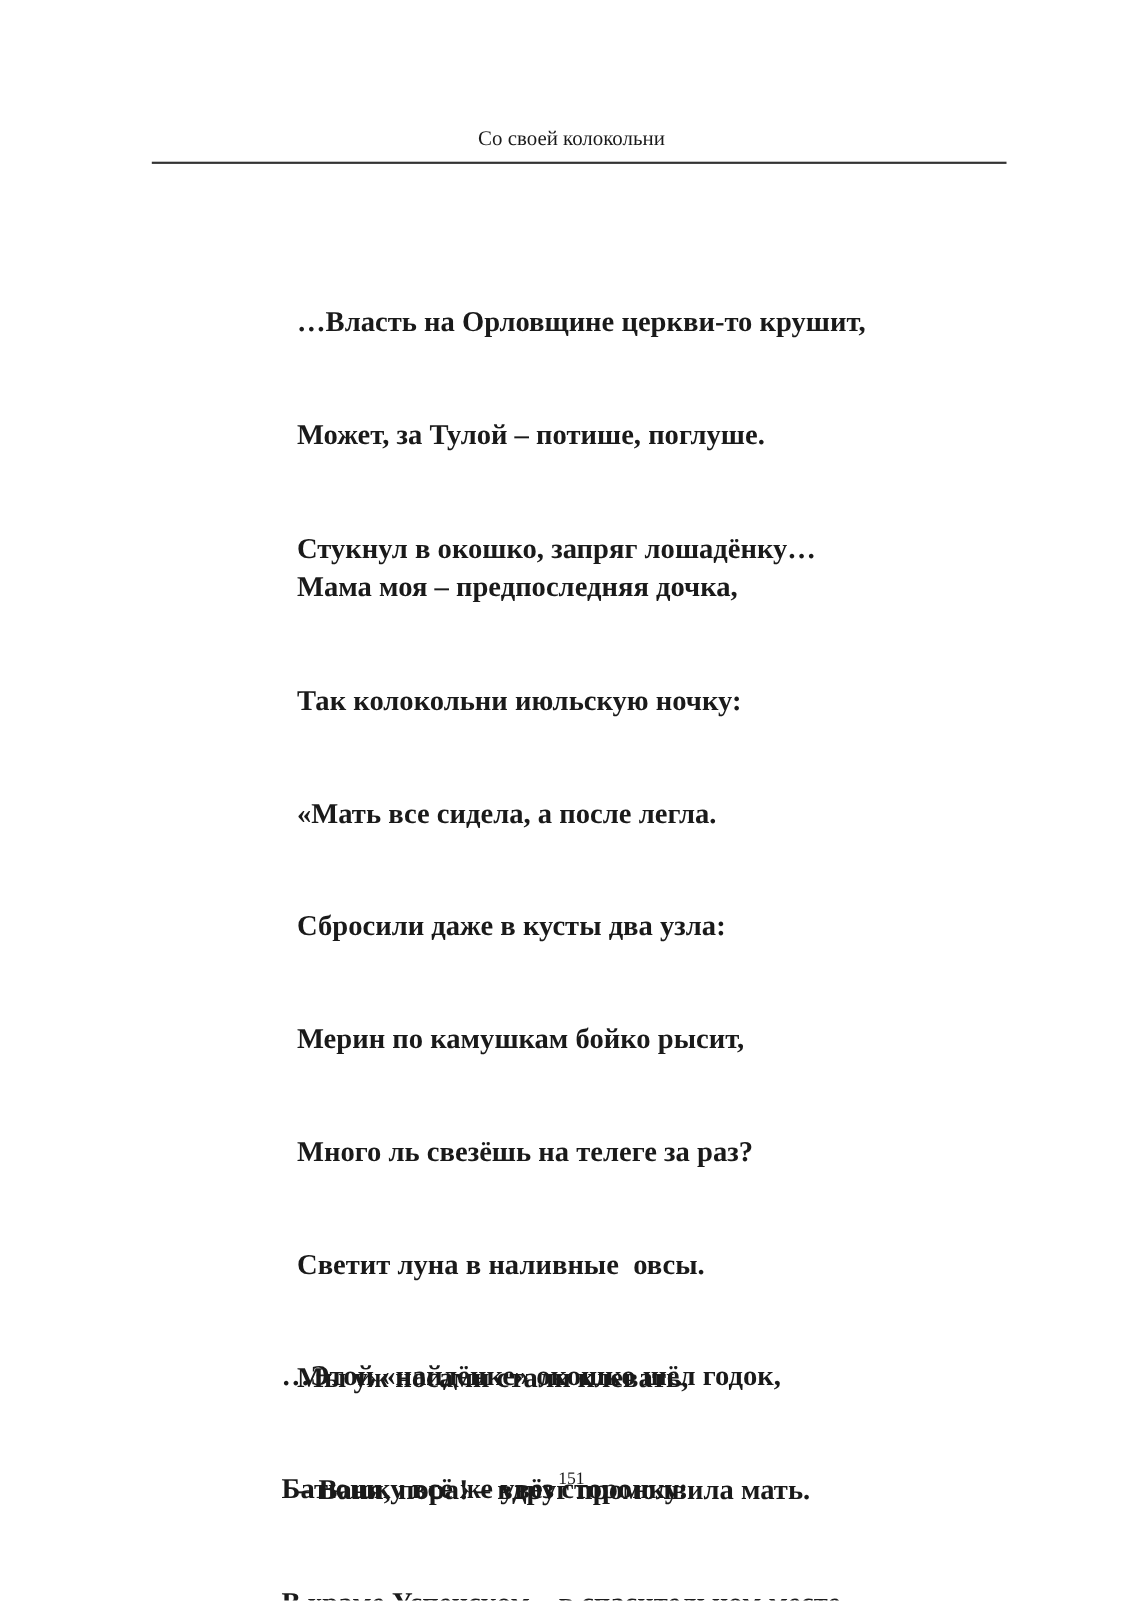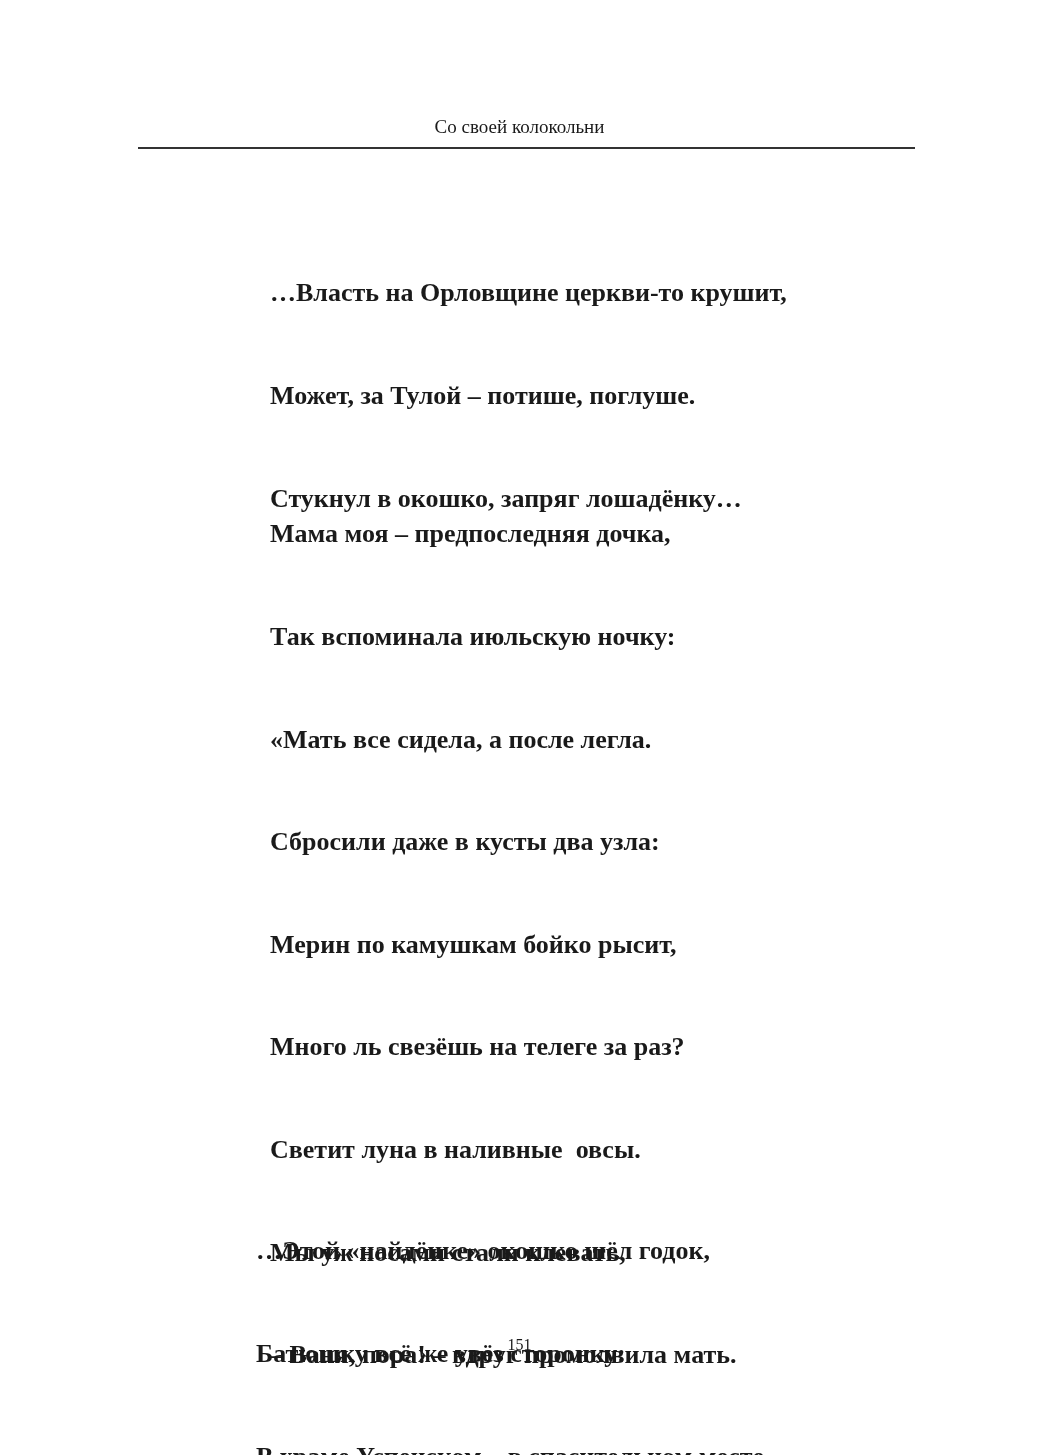--- a/index.html
+++ b/index.html
@@ -32,21 +32,21 @@
 <div class="rule"></div>
 
 <div id="stanza-1" class="stanza">
   <span class="line">…Власть на Орловщине церкви-то крушит,</span>
   <span class="line">Может, за Тулой – потише, поглуше.</span>
   <span class="line">Стукнул в окошко, запряг лошадёнку…</span>
 </div>
 
 <div id="stanza-2" class="stanza">
   <span class="line">Мама моя – предпоследняя дочка,</span>
-  <span class="line">Так вспоминала июльскую ночку:</span>
+  <span class="line">Так колокольни июльскую ночку:</span>
   <span class="line">«Мать все сидела, а после легла.</span>
   <span class="line">Сбросили даже в кусты два узла:</span>
   <span class="line">Мерин по камушкам бойко рысит,</span>
   <span class="line">Много ль свезёшь на телеге за раз?</span>
   <span class="line">Светит луна в наливные  овсы.</span>
   <span class="line">Мы уж носами стали клевать,</span>
   <span class="line">– Ваня, пора! – вдруг промолвила мать.</span>
   
   
   

